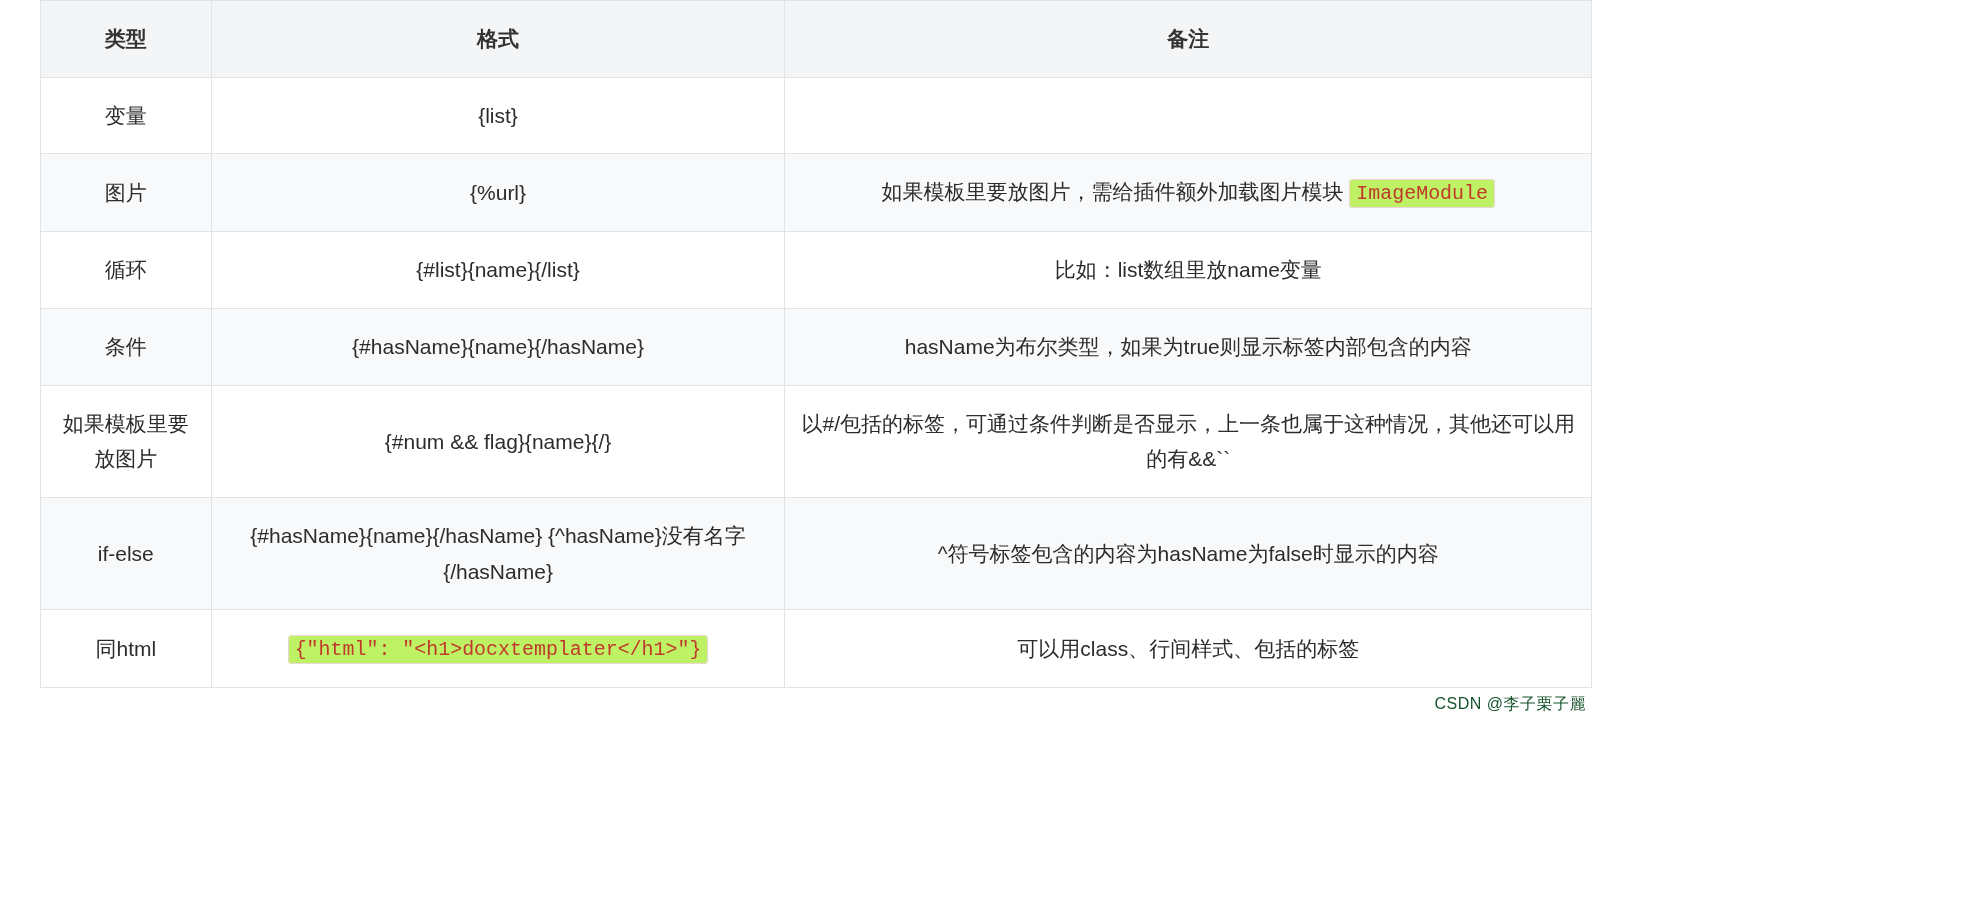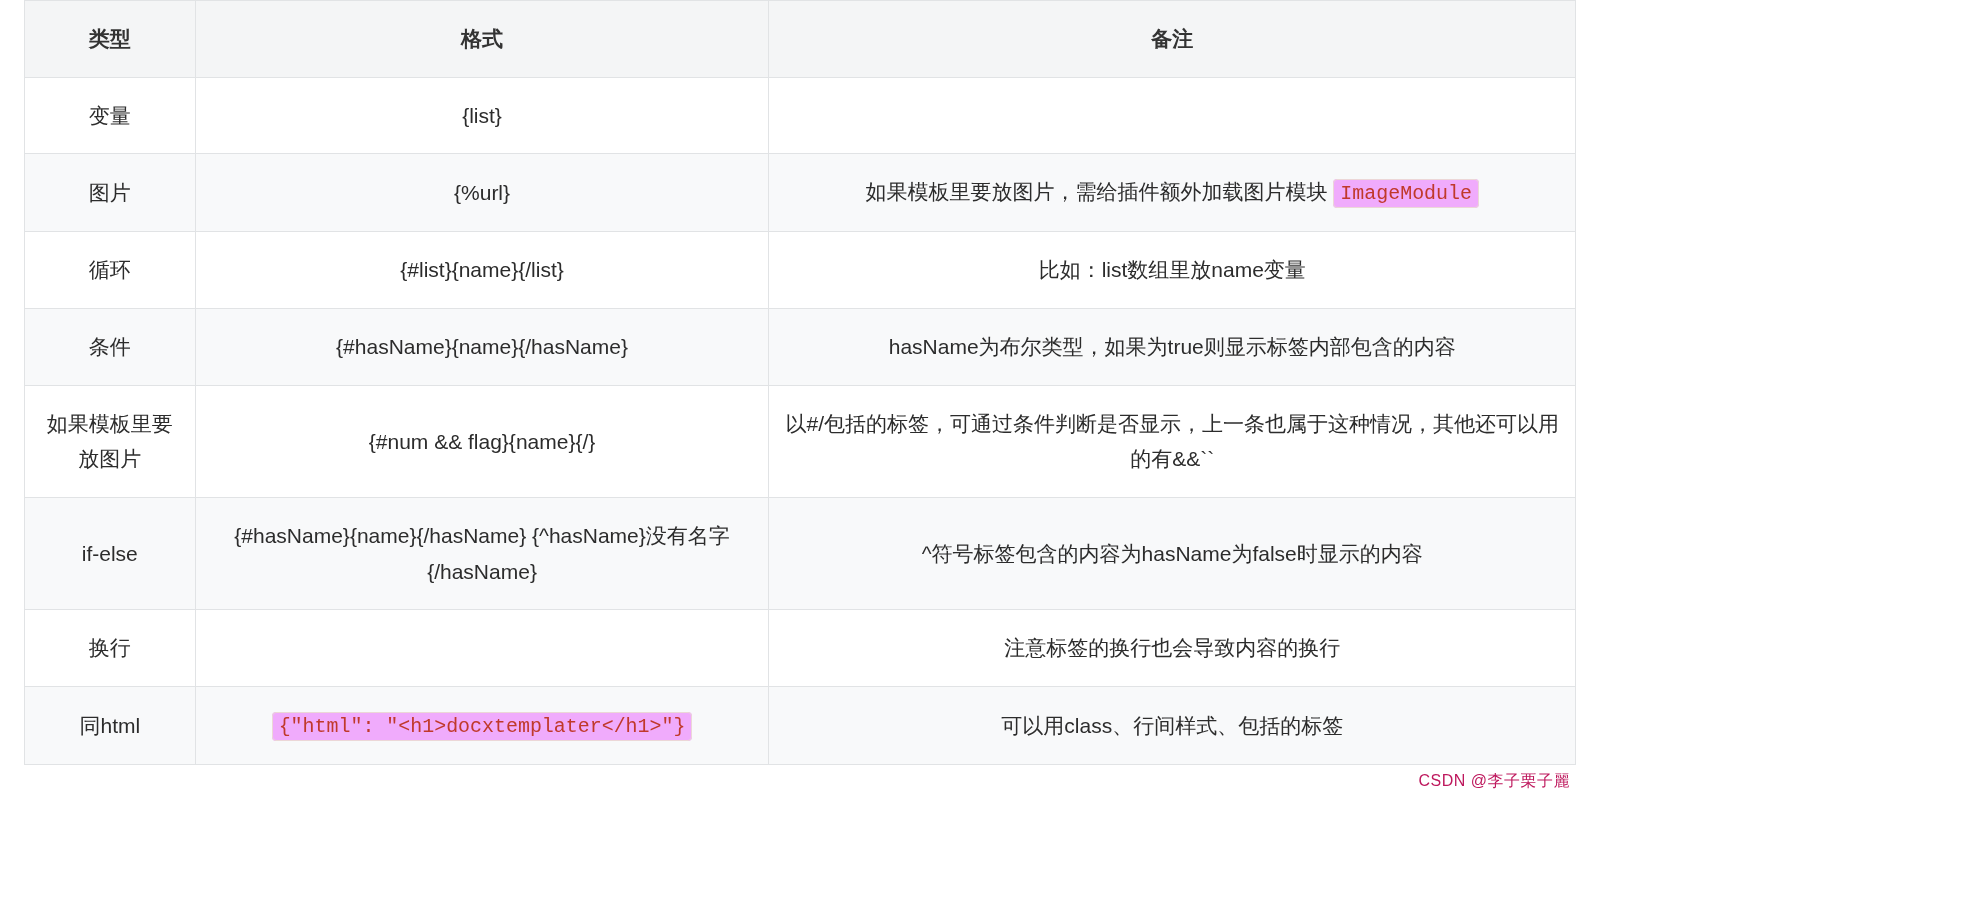--- a/index.html
+++ b/index.html
@@ -7,20 +7,21 @@
     margin: 0;
     padding: 0;
     background: #ffffff;
     font-family: -apple-system, BlinkMacSystemFont, "Segoe UI", "PingFang SC", "Hiragino Sans GB", "Microsoft YaHei", "Helvetica Neue", Arial, sans-serif;
     font-size: 21px;
     color: #2c2c2c;
   }
   .wrap {
     width: 1600px;
     padding: 0 24px 8px 24px;
+    margin-left: 16px;
   }
   table.doc-table {
     width: 100%;
     border-collapse: collapse;
     table-layout: fixed;
   }
   table.doc-table col.col-type   { width: 11%; }
   table.doc-table col.col-format { width: 37%; }
   table.doc-table col.col-note   { width: 52%; }
   table.doc-table th,
@@ -39,31 +40,31 @@
   }
   table.doc-table tbody tr:nth-child(even) td {
     background: #f8f9fa;
   }
   table.doc-table tbody tr:nth-child(odd) td {
     background: #ffffff;
   }
   .code-red {
     font-family: "SFMono-Regular", Consolas, "Liberation Mono", Menlo, monospace;
     color: #c0392b;
-    background: #f0abfc;
+    background: #bef264;
     border: 1px solid #ecd7d7;
     border-radius: 4px;
     padding: 2px 6px;
     font-size: 0.95em;
   }
   .watermark {
     margin-top: 6px;
     text-align: right;
     font-size: 16px;
-    color: #be185d;
+    color: #14532d;
     letter-spacing: 0.5px;
     padding-right: 6px;
   }
 </style>
 </head>
 <body>
 
 <div class="wrap">
   <table class="doc-table">
     <colgroup>
@@ -111,25 +112,20 @@
         <td>{#num &amp;&amp; flag}{name}{/}</td>
         <td>以#/包括的标签，可通过条件判断是否显示，上一条也属于这种情况，其他还可以用的有&amp;&amp;``</td>
       </tr>
 
       <tr>
         <td>if-else</td>
         <td>{#hasName}{name}{/hasName} {^hasName}没有名字{/hasName}</td>
         <td>^符号标签包含的内容为hasName为false时显示的内容</td>
       </tr>
 
-      <tr>
-        <td>换行</td>
-        <td></td>
-        <td>注意标签的换行也会导致内容的换行</td>
-      </tr>
 
       <tr>
         <td>同html</td>
         <td>
           <span class="code-red">{"html": "&lt;h1&gt;docxtemplater&lt;/h1&gt;"}</span>
         </td>
         <td>可以用class、行间样式、包括的标签</td>
       </tr>
 
     </tbody>

